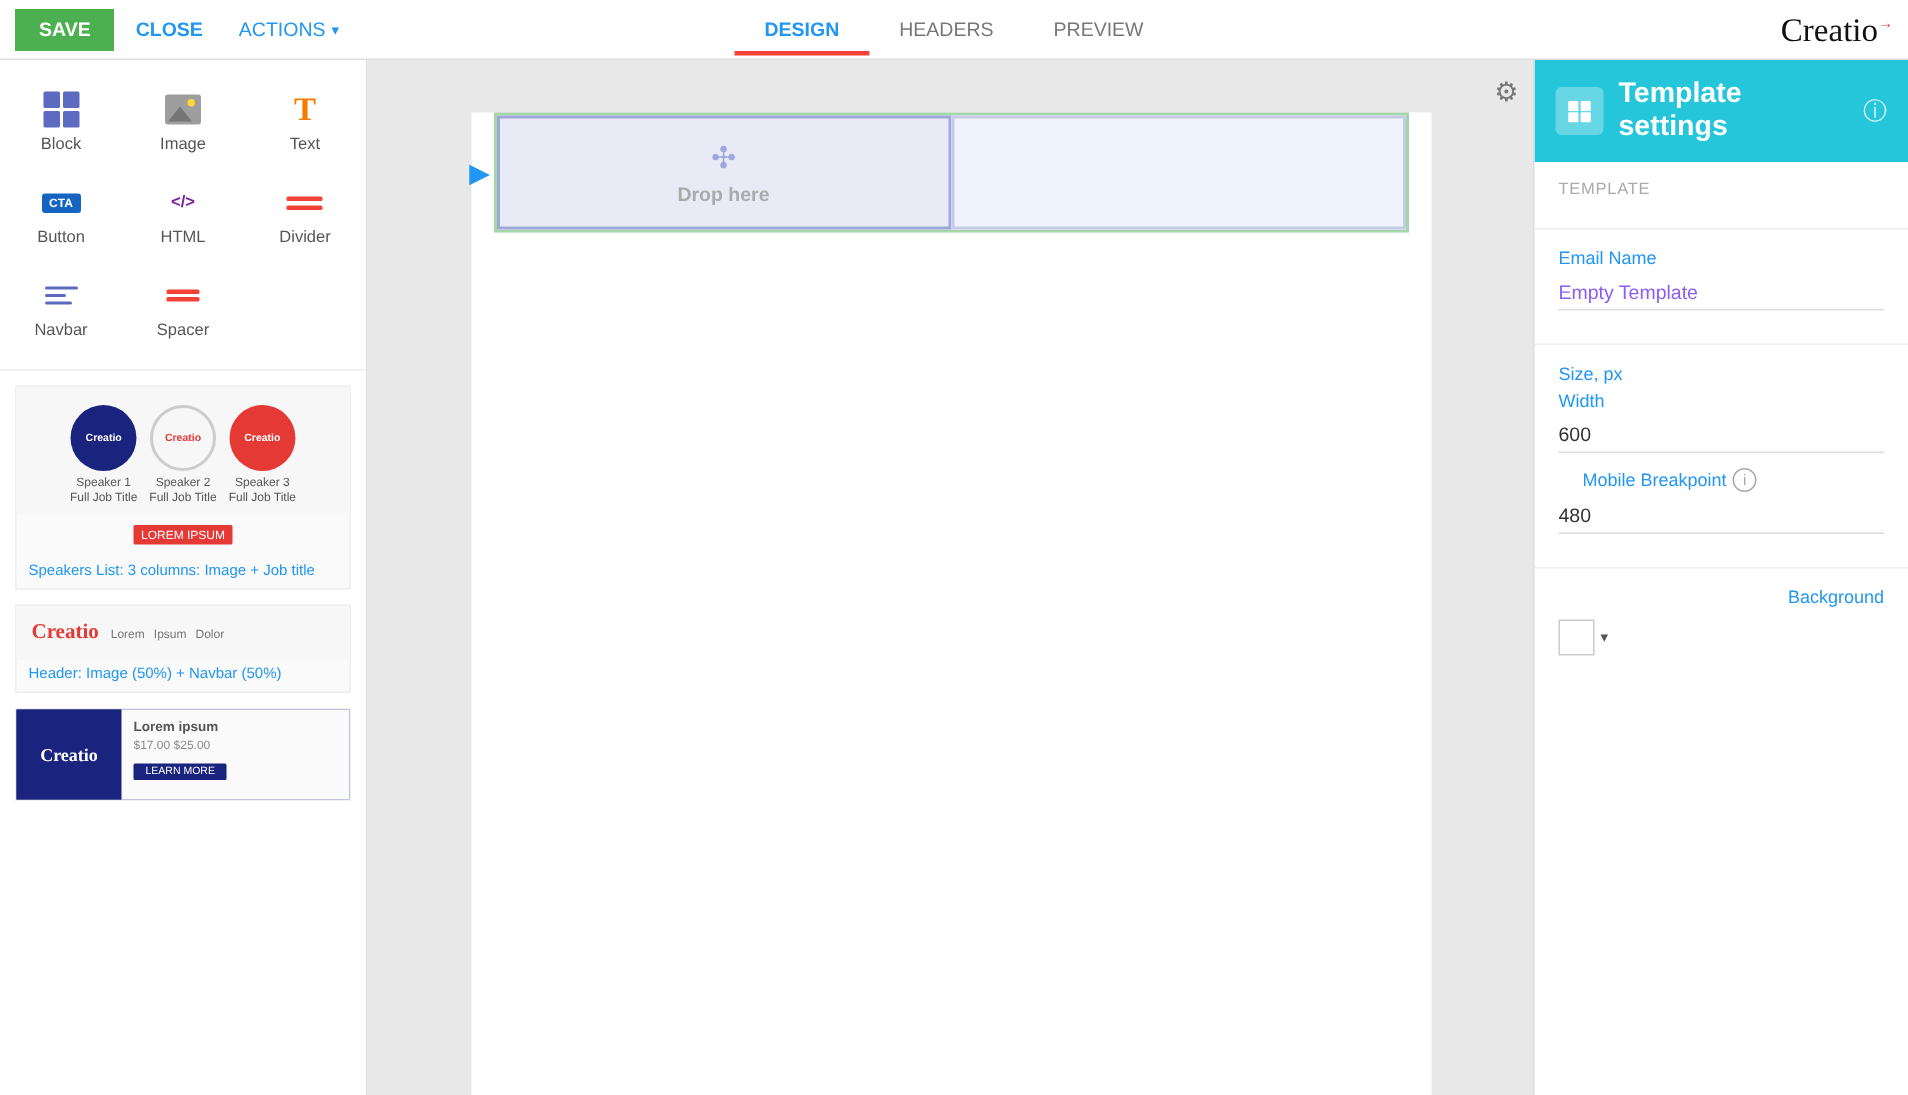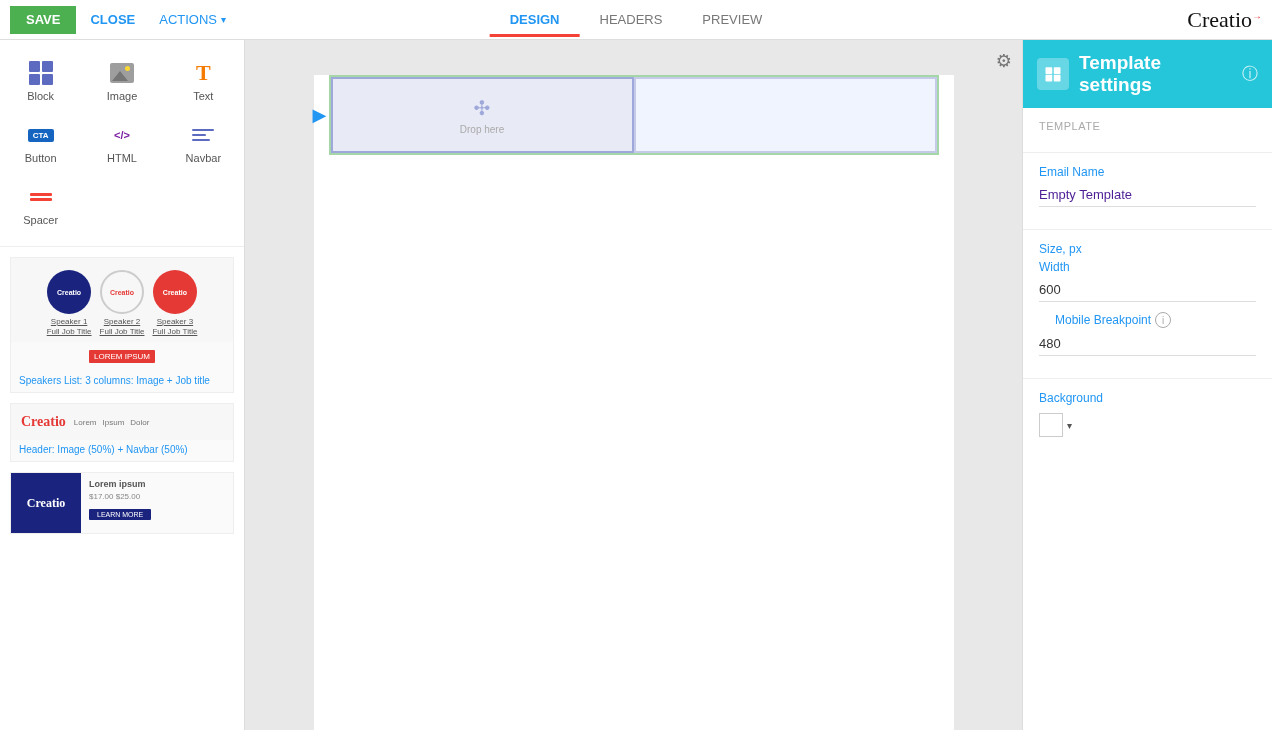--- a/index.html
+++ b/index.html
@@ -294,21 +294,20 @@
       width: 44px; height: 44px;
       border-radius: 50%;
       display: flex; align-items: center; justify-content: center;
       font-size: 10px; font-weight: bold; color: #fff;
     }
     .avatar-text {
       font-size: 8px;
       color: #555;
       text-align: center;
       line-height: 1.2;
-      text-decoration: underline;
     }
     .card-label {
       font-size: 10px;
       color: #2196f3;
       padding: 4px 8px 6px;
       text-align: left;
     }
     .lorem-badge {
       background: #e53935;
       color: #fff;
@@ -429,22 +428,23 @@
       flex-direction: column;
       align-items: center;
       gap: 4px;
       color: #9fa8da;
     }
     .move-icon {
       font-size: 20px;
       color: #9fa8da;
     }
     .drop-text {
-      font-size: 10px;
+      font-size: 13px;
       color: #aaa;
+      font-weight: bold;
     }
 
     
     .canvas-gear {
       position: absolute;
       right: 10px;
       top: 10px;
       cursor: pointer;
       color: #777;
       font-size: 18px;
@@ -499,40 +499,41 @@
     }
 
     .field-label {
       font-size: 12px;
       color: #2196f3;
       margin-bottom: 4px;
       display: block;
     }
     .field-value {
       font-size: 13px;
-      color: #4c1d95;
+      color: #8b5cf6;
       padding: 4px 0;
       border-bottom: 1px solid #ddd;
       margin-bottom: 10px;
     }
 
     .number-field {
       border: none;
       border-bottom: 1px solid #ddd;
       font-size: 13px;
       color: #333;
       width: 100%;
       padding: 4px 0;
       outline: none;
       margin-bottom: 10px;
       background: transparent;
     }
 
     .bg-section {
       padding: 12px 16px;
+      text-align: right;
     }
     .bg-label {
       color: #2196f3;
       font-size: 12px;
       margin-bottom: 8px;
       display: block;
     }
     .color-picker-row {
       display: flex;
       align-items: center;
@@ -607,20 +608,29 @@
         <span class="icon-text-label">Button</span>
       </div>
 
       <div class="sidebar-item-block">
         <div class="icon-block">
           <span class="icon-html">&lt;/&gt;</span>
         </div>
         <span class="icon-text-label">HTML</span>
       </div>
 
+      <div class="sidebar-item-block">
+        <div class="icon-block">
+          <div class="icon-divider">
+            <div></div>
+            <div></div>
+          </div>
+        </div>
+        <span class="icon-text-label">Divider</span>
+      </div>
 
       <div class="sidebar-item-block">
         <div class="icon-block">
           <div class="icon-navbar">
             <div></div>
               <div></div>
               <div></div>
           </div>
         </div>
         <span class="icon-text-label">Navbar</span>

